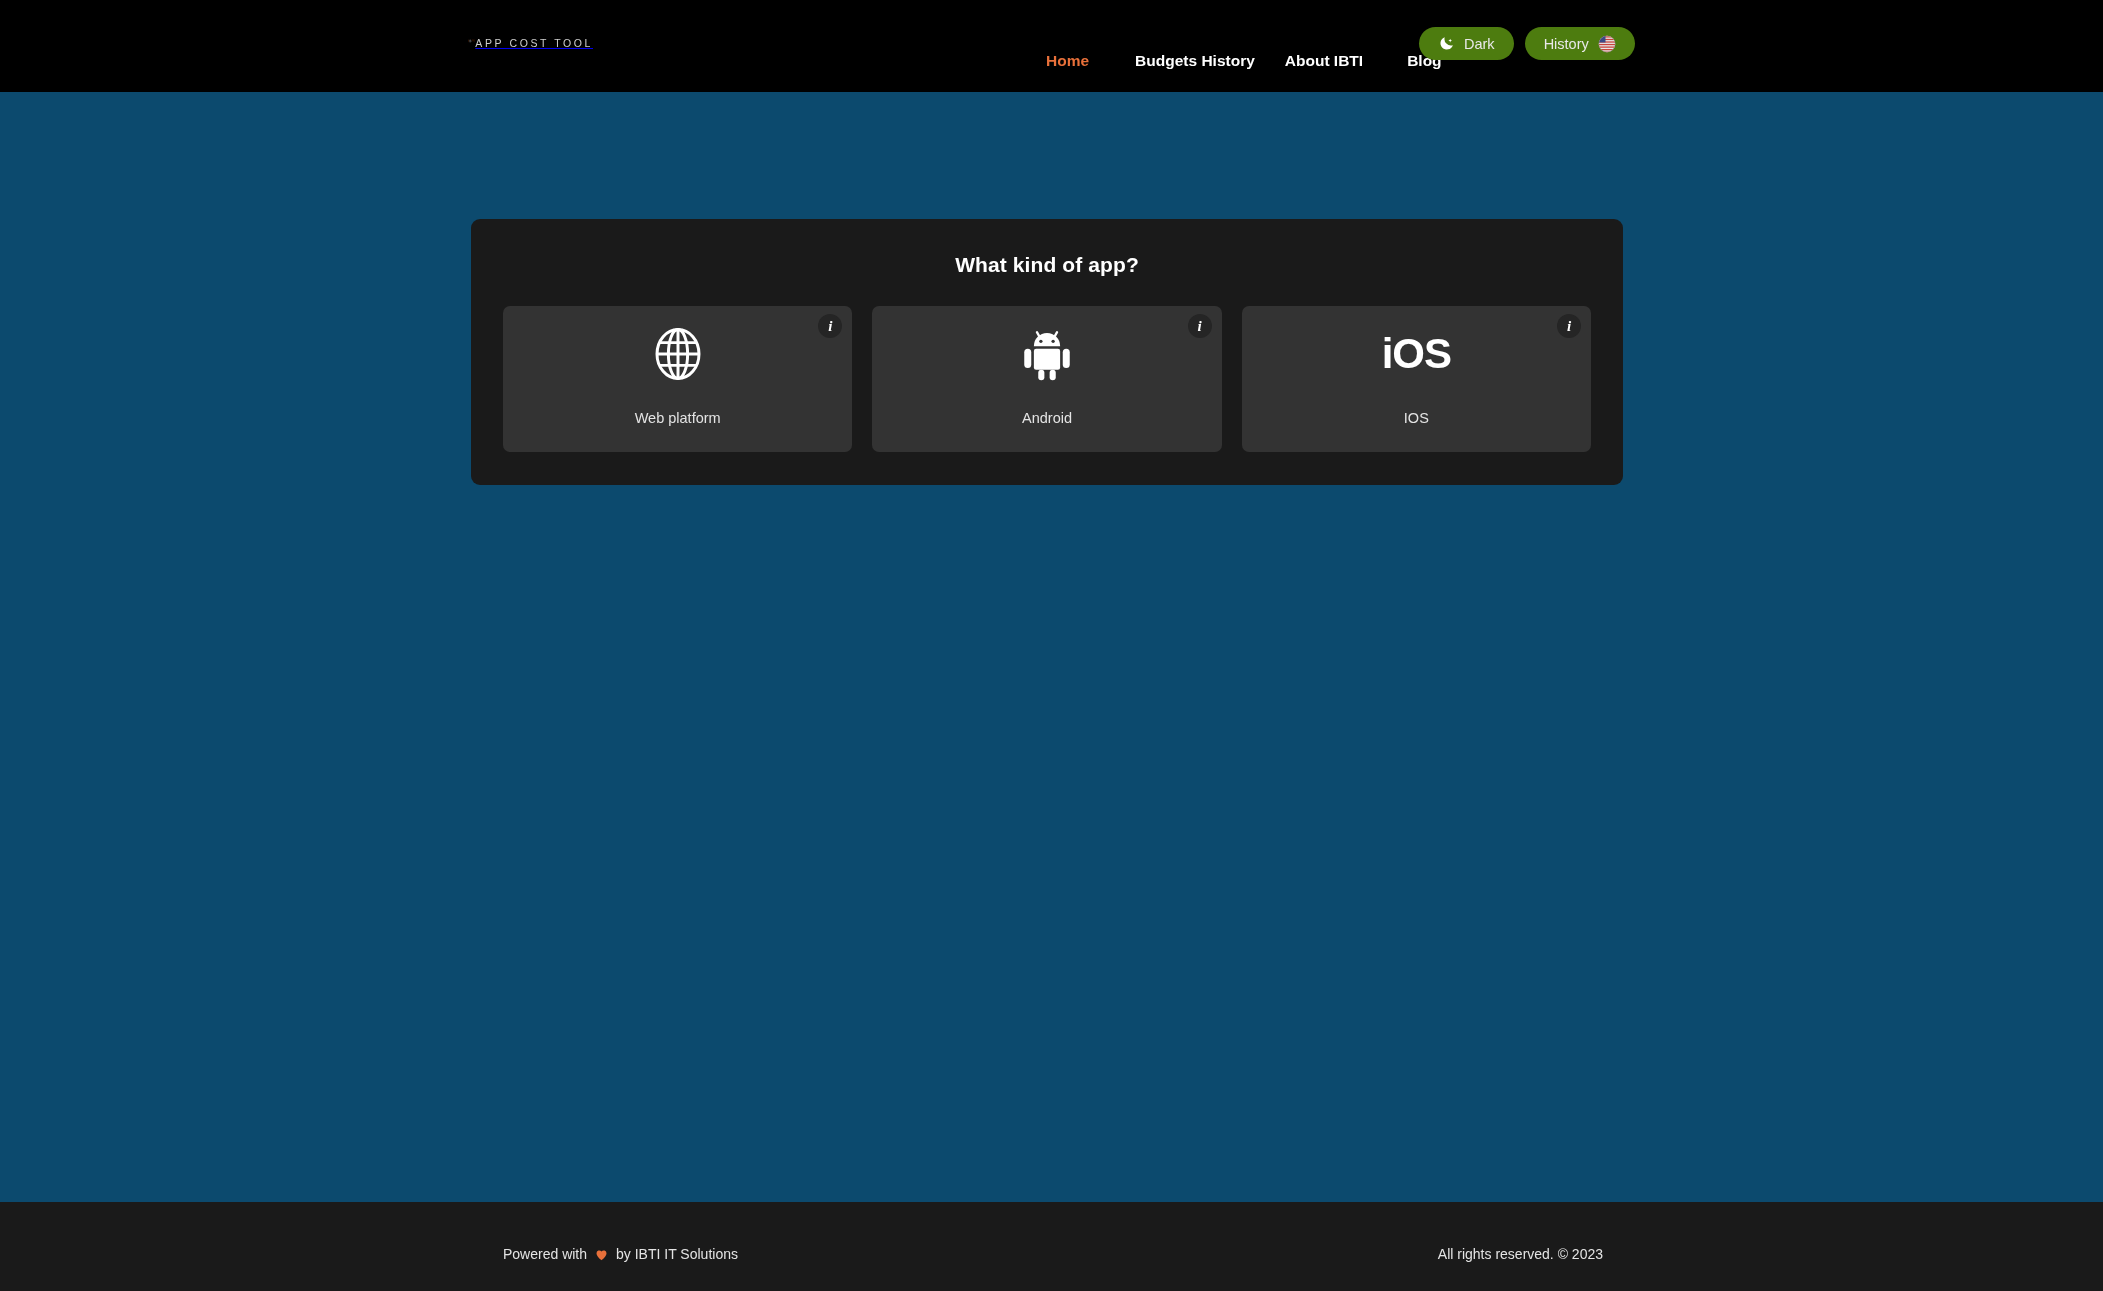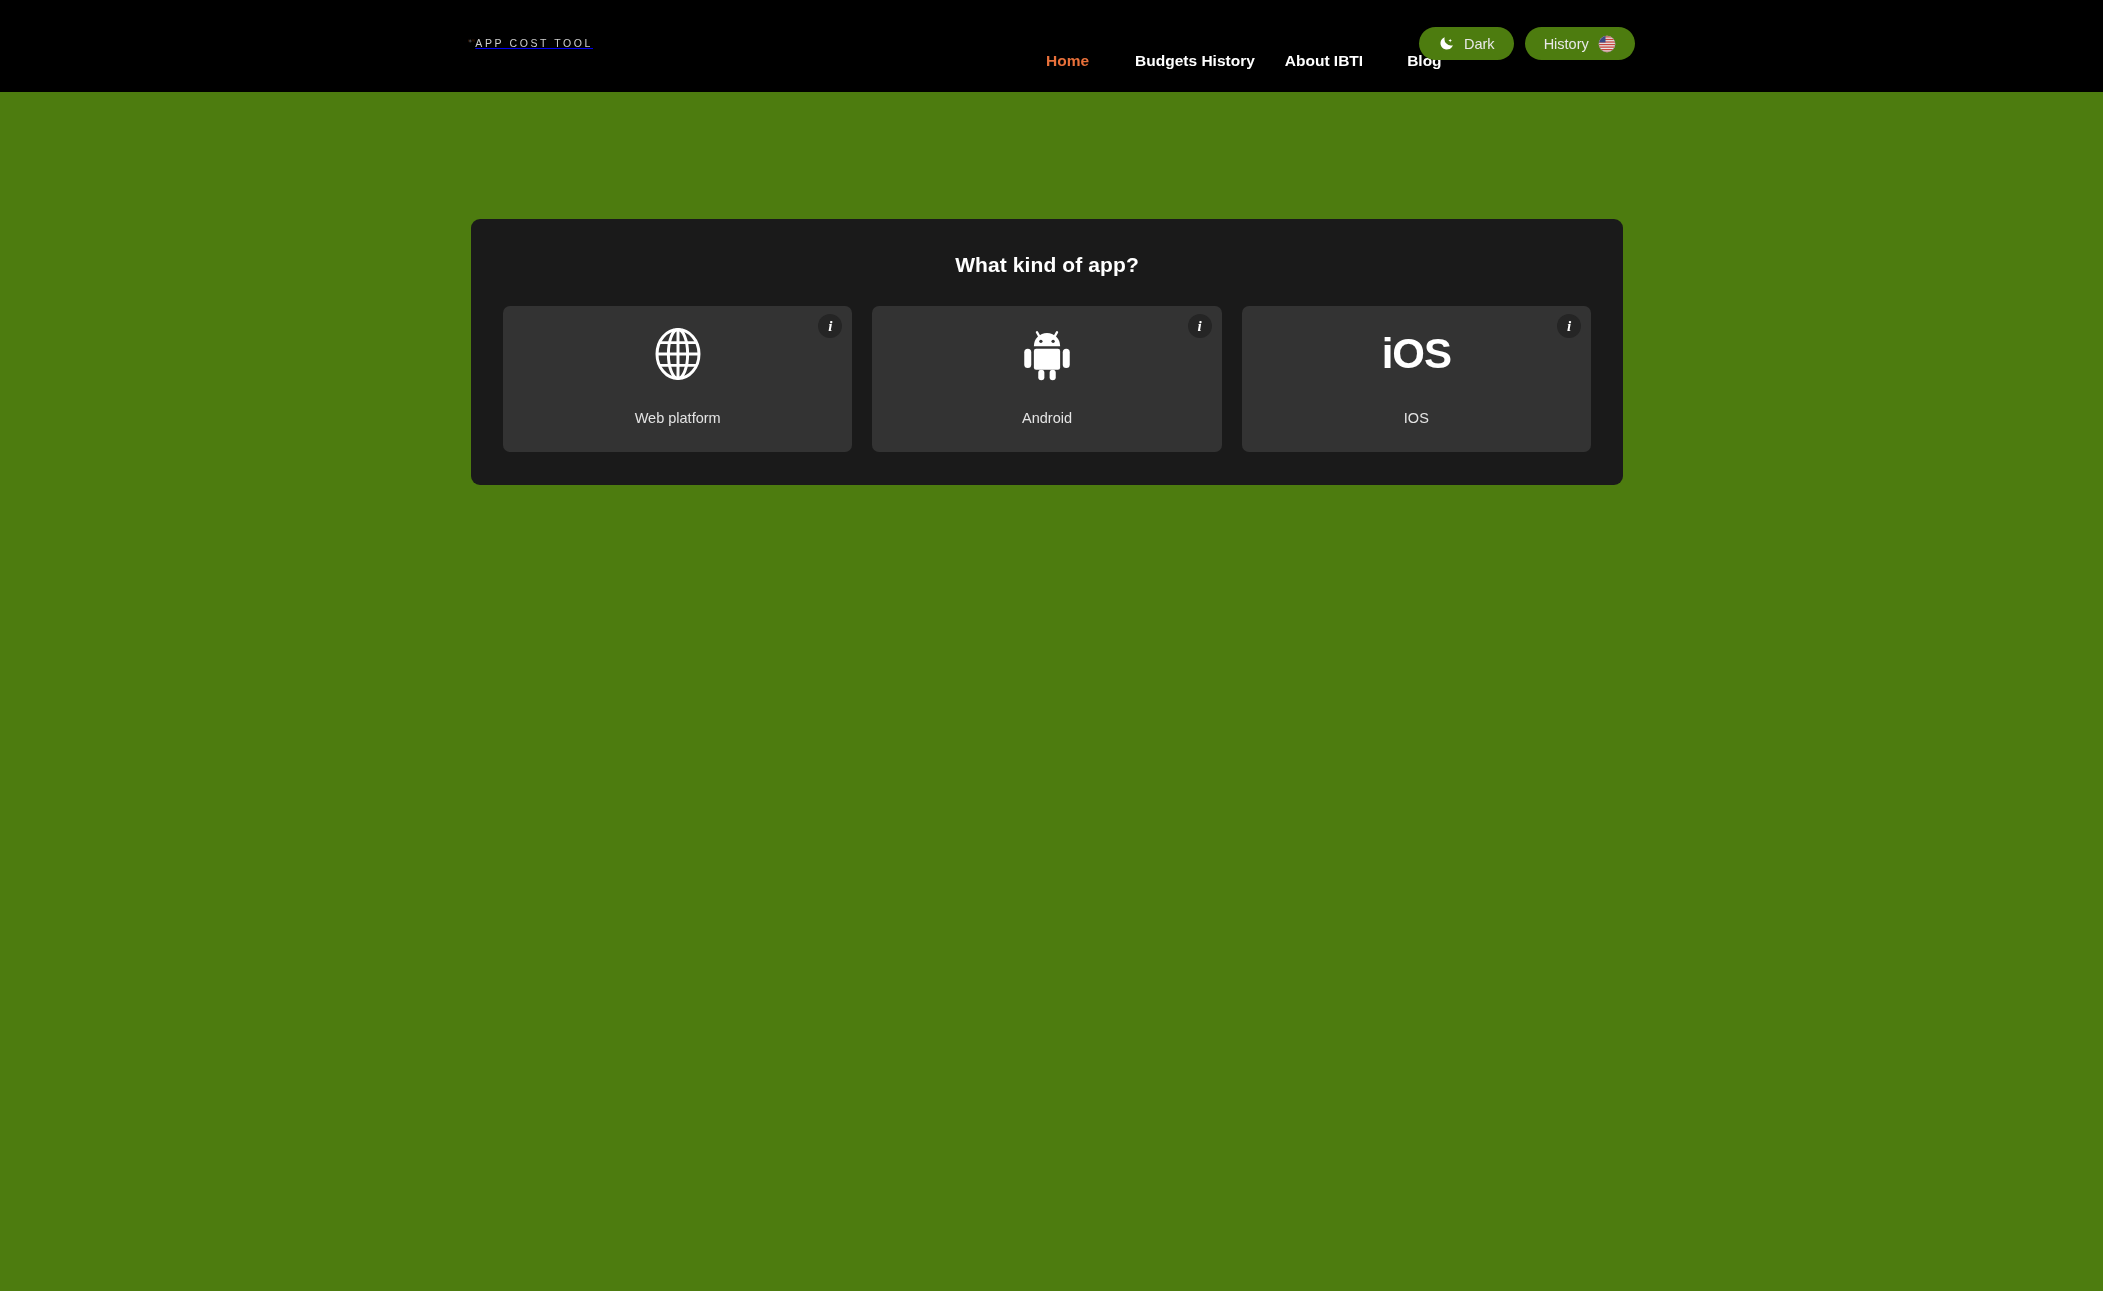--- a/index.html
+++ b/index.html
@@ -106,21 +106,21 @@
     font-family: "Liberation Sans", sans-serif;
   }
 
   .moon-ico { width: 17px; height: 17px; display: block; }
   .flag-ico { width: 18px; height: 18px; display: block; border-radius: 50%; }
 
   
   .main {
     flex: 1 1 auto;
     position: relative;
-    background: #4d7c0f;
+    background: #0c4a6e;
   }
 
   .panel {
     position: absolute;
     left: 471px;
     top: 127px;
     width: 1152px;
     height: 266px;
     background: #1a1a1a;
     border-radius: 9px;
@@ -375,14 +375,24 @@
           <div class="pcard-icon">
             <div class="ios-wordmark">iOS</div>
           </div>
           <div class="pcard-label">IOS</div>
         </div>
 
       </div>
     </div>
   </div>
 
+  <div class="footer">
+    <div class="footer-left">
+      <span>Powered with</span>
+      <svg class="heart" viewBox="0 0 24 24">
+        <path d="M12 21s-8-5.2-8-11a4.6 4.6 0 0 1 8-3 4.6 4.6 0 0 1 8 3c0 5.8-8 11-8 11z" fill="#e8703a"></path>
+      </svg>
+      <span>by IBTI IT Solutions</span>
+    </div>
+    <div class="footer-right">All rights reserved. © 2023</div>
+  </div>
 
 </div>
 
 </body></html>

